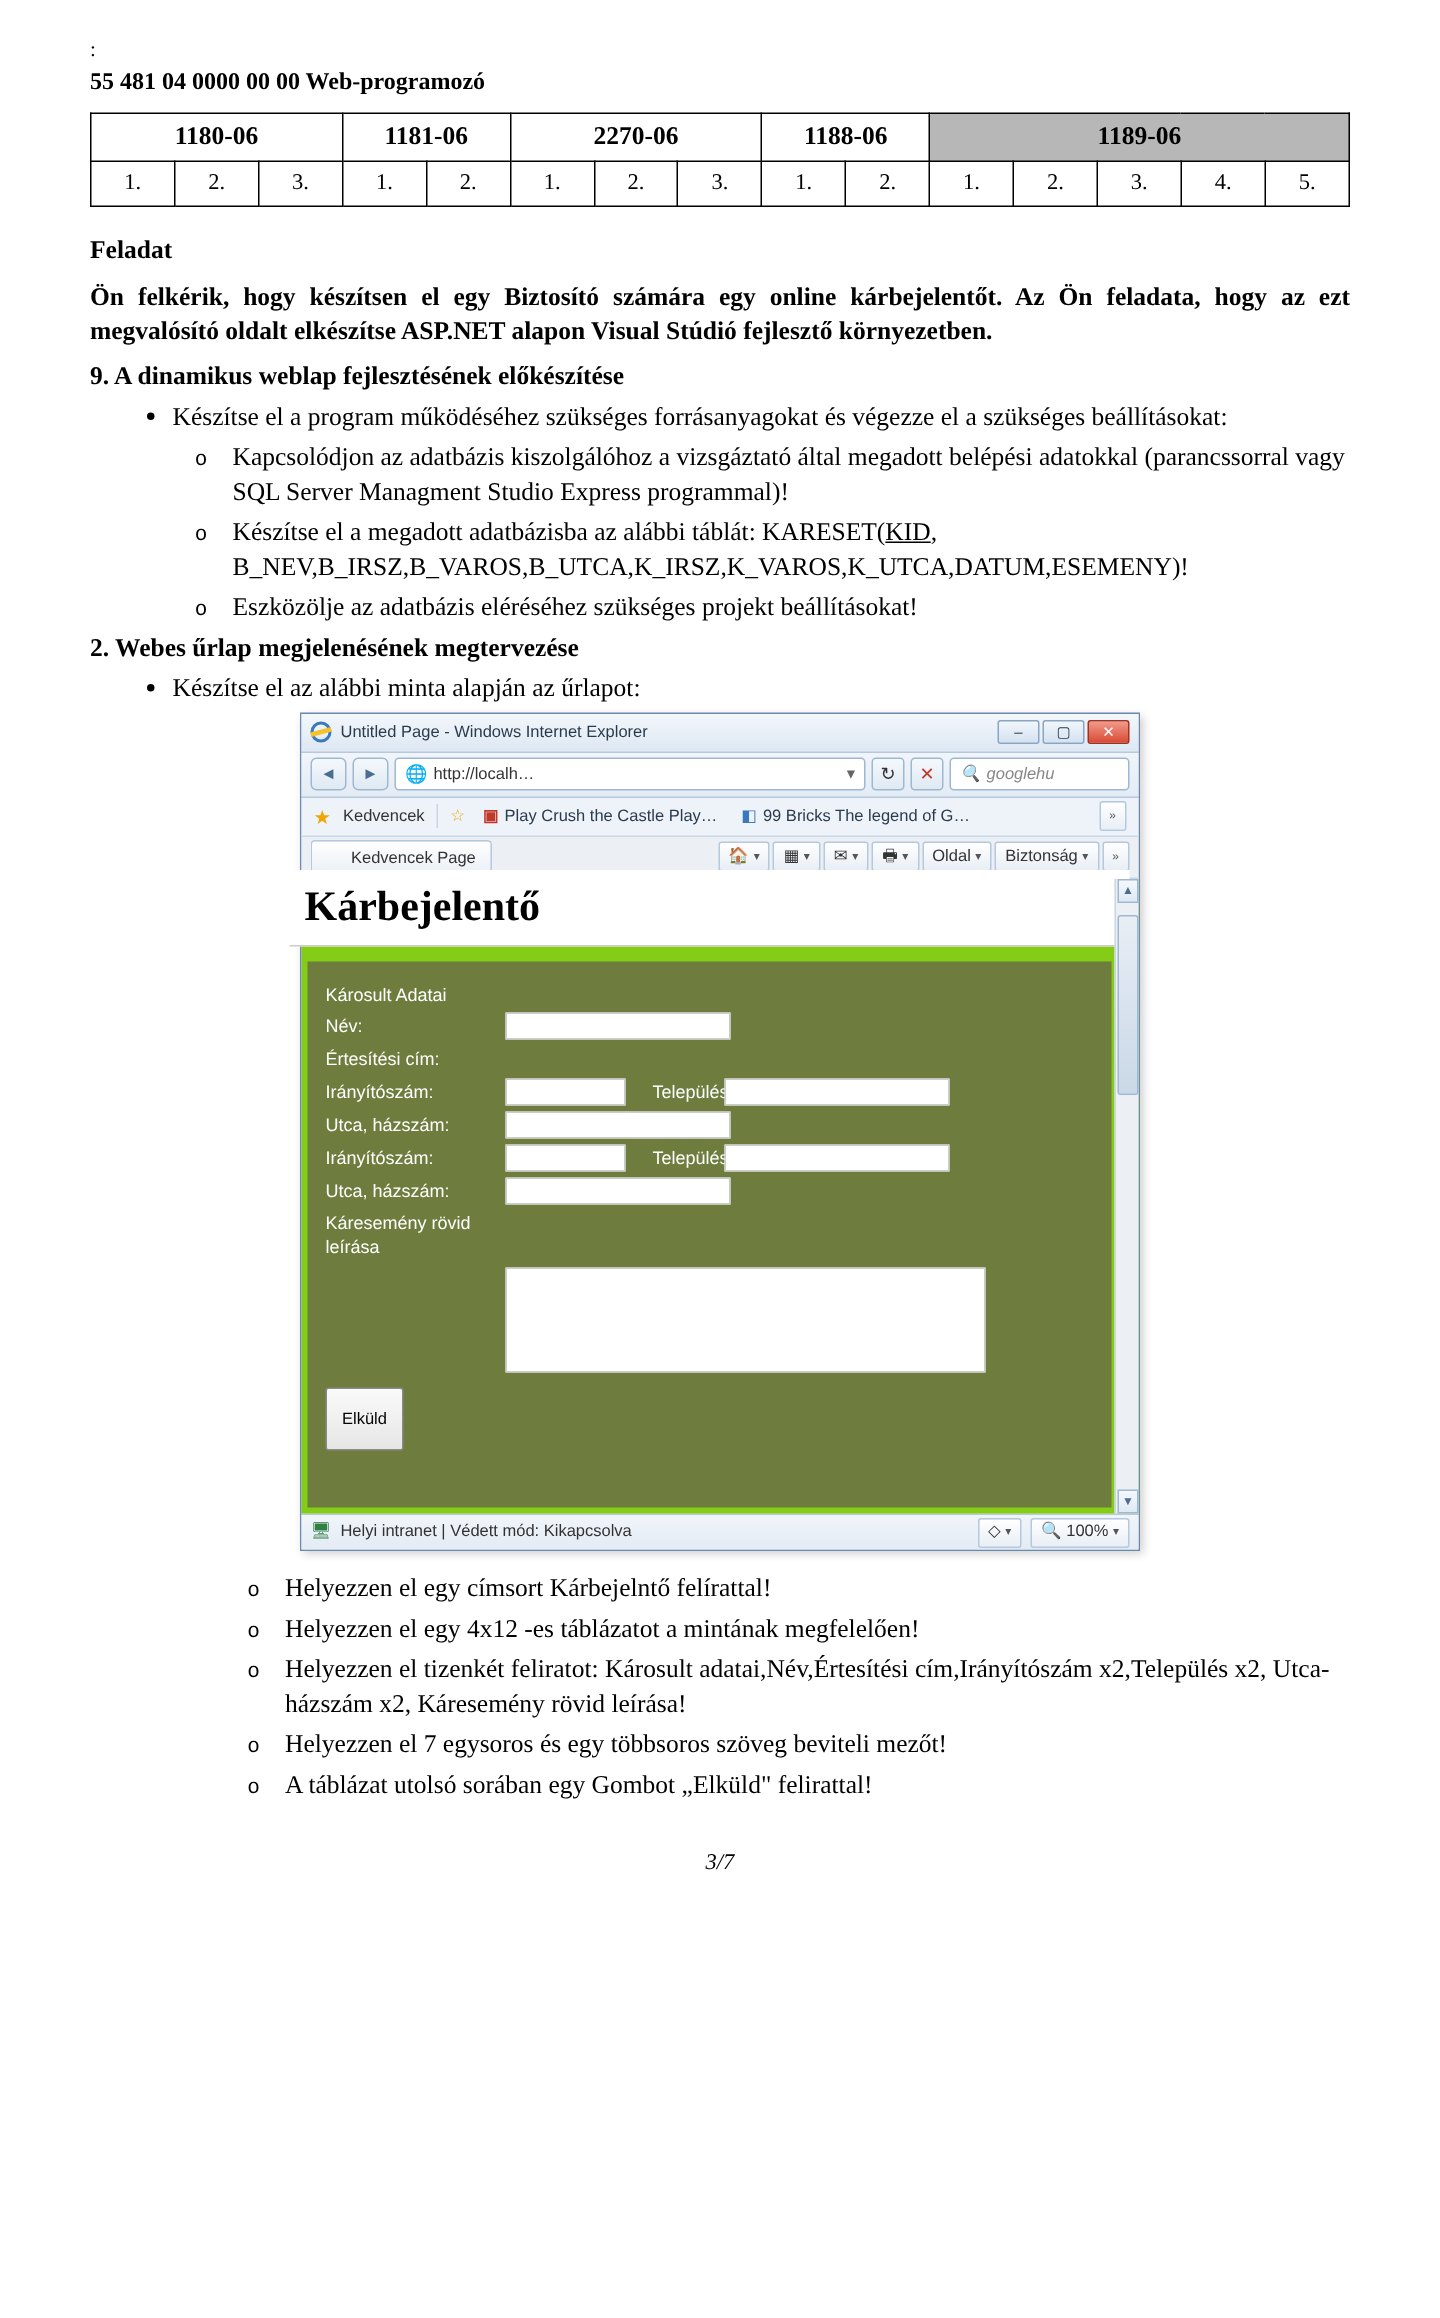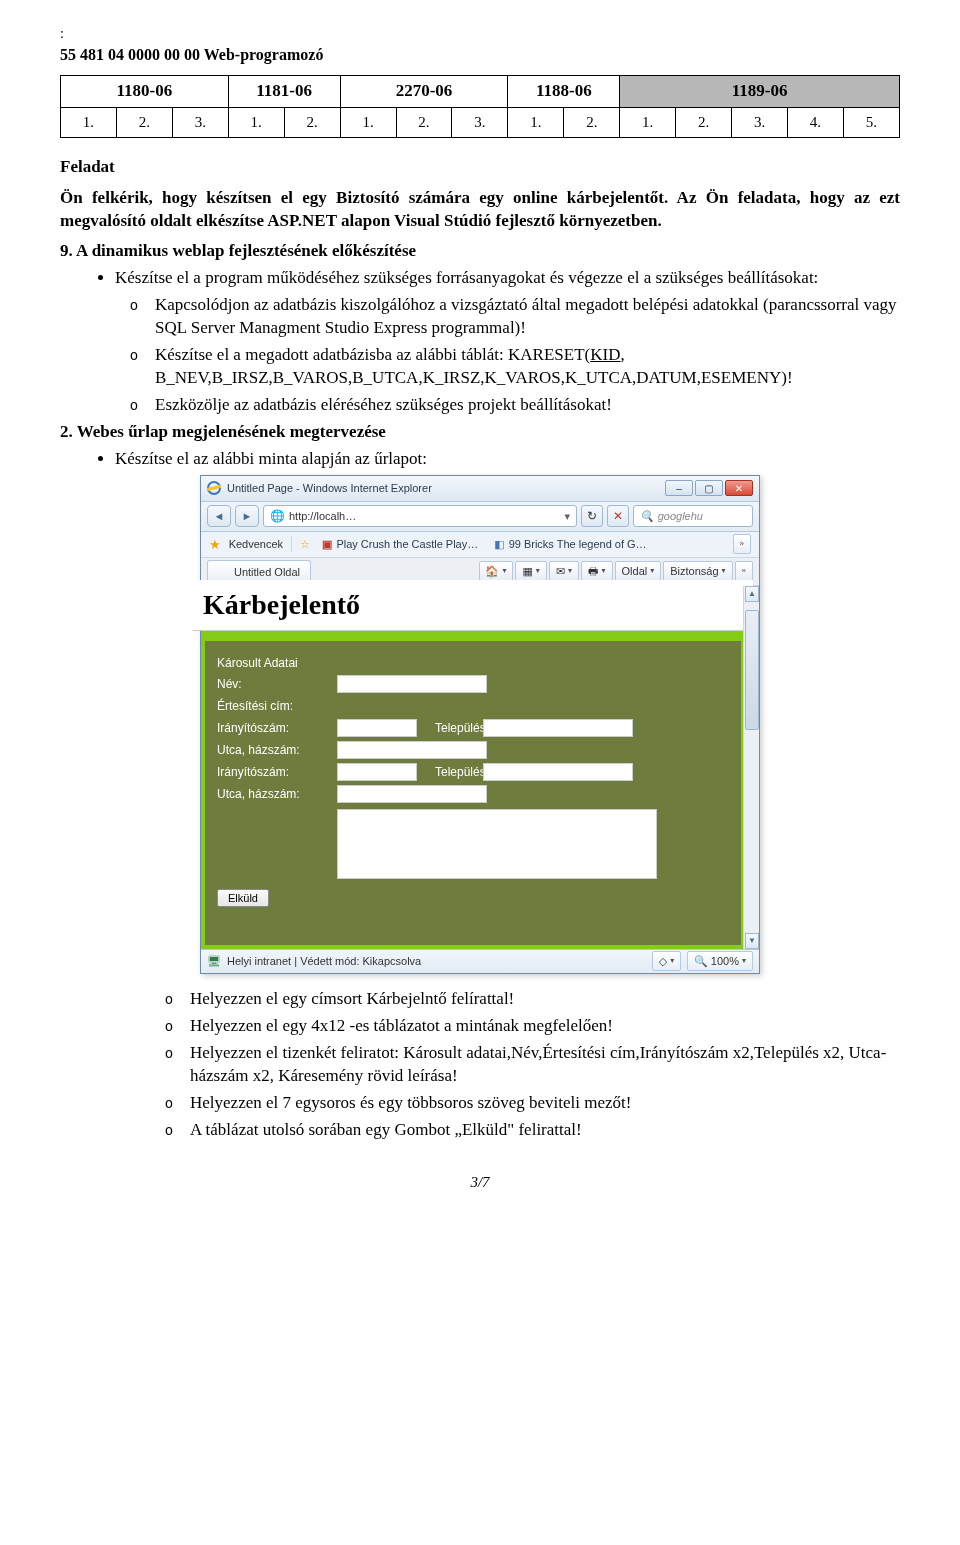--- a/index.html
+++ b/index.html
@@ -190,21 +190,21 @@
   .form-label2 { width: 66px; padding-left: 18px; }
   .form-input { background:#fff; border:1px solid #ccc; height:18px; width:150px; }
   .form-input.sm { width:80px; }
   .form-textarea { background:#fff; border:1px solid #ccc; height:70px; width:320px; margin-top:2px; }
   .form-section { font-size:12px; padding: 4px 0 2px 0; }
   .form-btn {
     background: linear-gradient(#fafafa,#e6e6e6);
     border: 1px solid #8a8a8a;
     color: #000;
     font-size: 11px;
-    padding: 2px 10px;
+    padding: 14px 10px;
     border-radius: 2px;
     margin-top: 8px;
   }
   .scrollbar-v {
     position: absolute; right:0; top:0; bottom:0; width:16px;
     background: #eceff4; border-left:1px solid #c9d7e6;
   }
   .content-wrapper { position:relative; }
   .scroll-thumb {
     position:absolute; top:24px; width:14px; left:1px; height:120px;
@@ -331,21 +331,21 @@
         <span>99 Bricks The legend of G…</span>
       </div>
       <div style="margin-left:auto" class="smallbtn">
           <span class="chev-small">»</span>
         </div>
     </div>
 
     <div class="tabbar">
       <div class="pagetab">
         <div class="ielogo" style="width:11px;height:11px;border-width:1.5px"></div>
-        <span>Untitled Oldal</span>
+        <span>Kedvencek Page</span>
       </div>
       <div class="tabicons">
         <div class="smallbtn">🏠<span class="chev-small">▾</span></div>
         <div class="smallbtn">▦<span class="chev-small">▾</span></div>
         <div class="smallbtn">✉<span class="chev-small">▾</span></div>
         <div class="smallbtn">🖶<span class="chev-small">▾</span></div>
         <div class="smallbtn">
             <span>Oldal</span>
             <span class="chev-small">▾</span>
           </div>
@@ -384,20 +384,23 @@
           <div class="form-row">
             <div class="form-label">Irányítószám:</div>
             <div class="form-input sm"></div>
             <div class="form-label2">Település:</div>
             <div class="form-input"></div>
           </div>
           <div class="form-row">
             <div class="form-label">Utca, házszám:</div>
             <div class="form-input"></div>
           </div>
+          <div class="form-row" style="align-items:flex-start">
+            <div class="form-label">Káresemény rövid leírása</div>
+          </div>
           <div class="form-row">
             <div class="form-label"></div>
             <div class="form-textarea"></div>
           </div>
           <button class="form-btn">Elküld</button>
           <div style="height:28px"></div>
         </div>
       </div>
       <div class="scrollbar-v">
         <div class="scroll-arrow up">▲</div>

